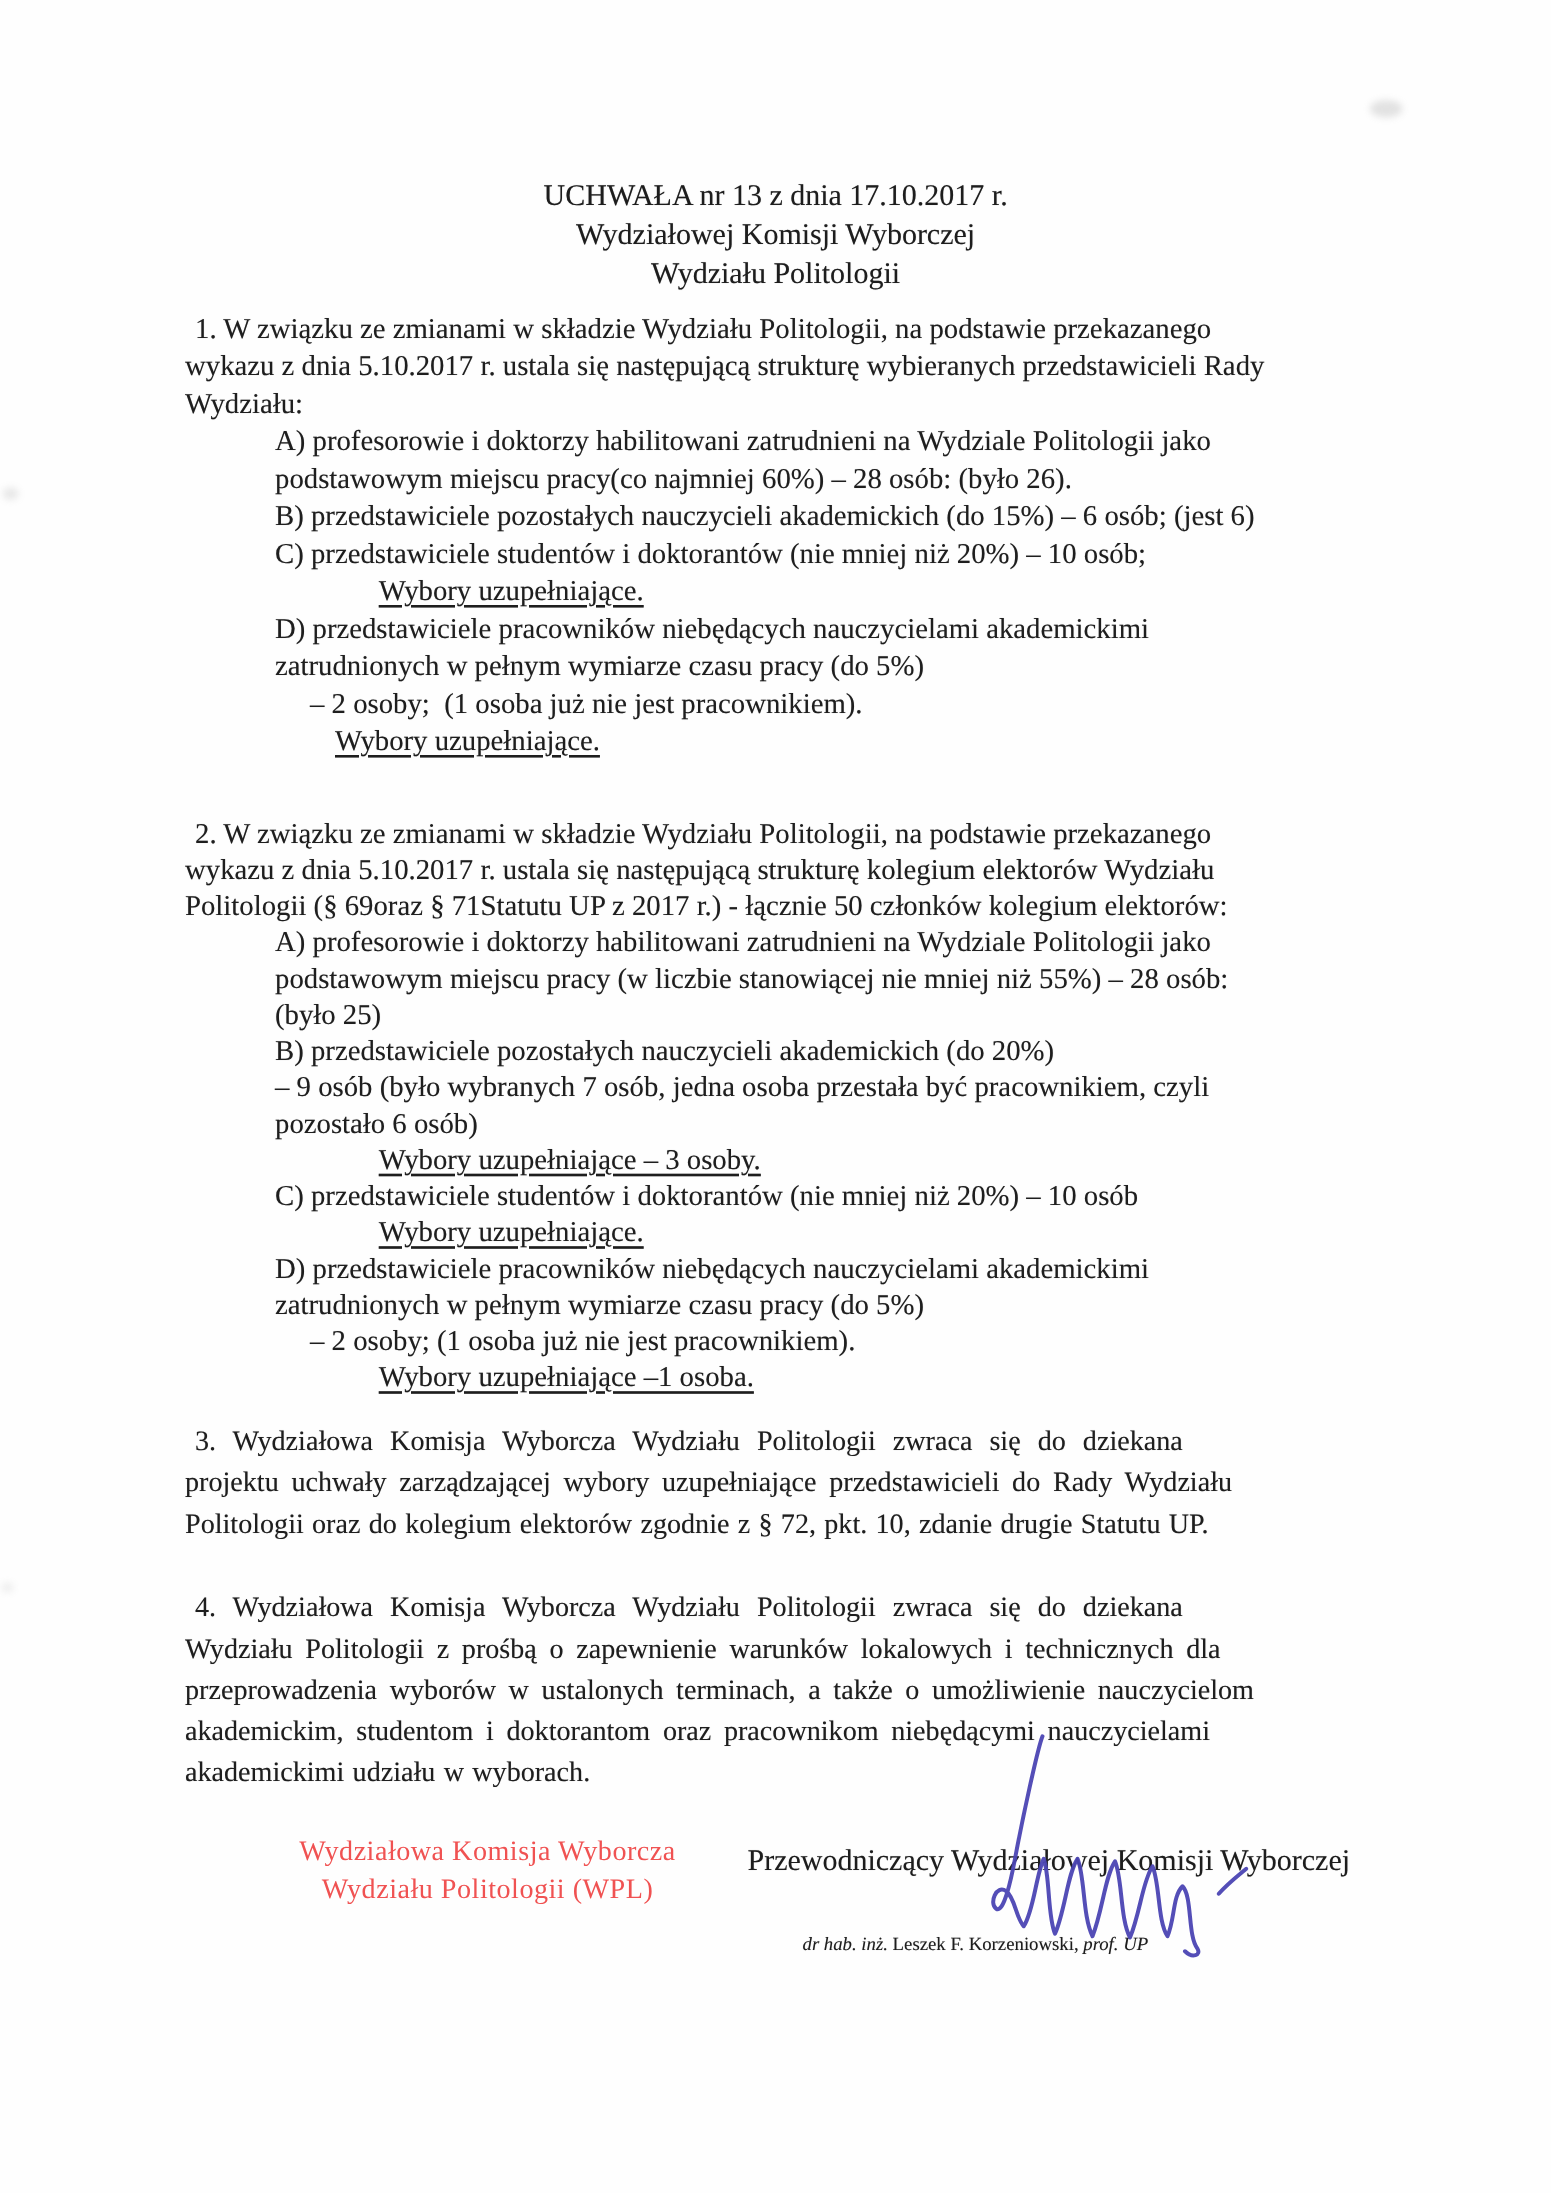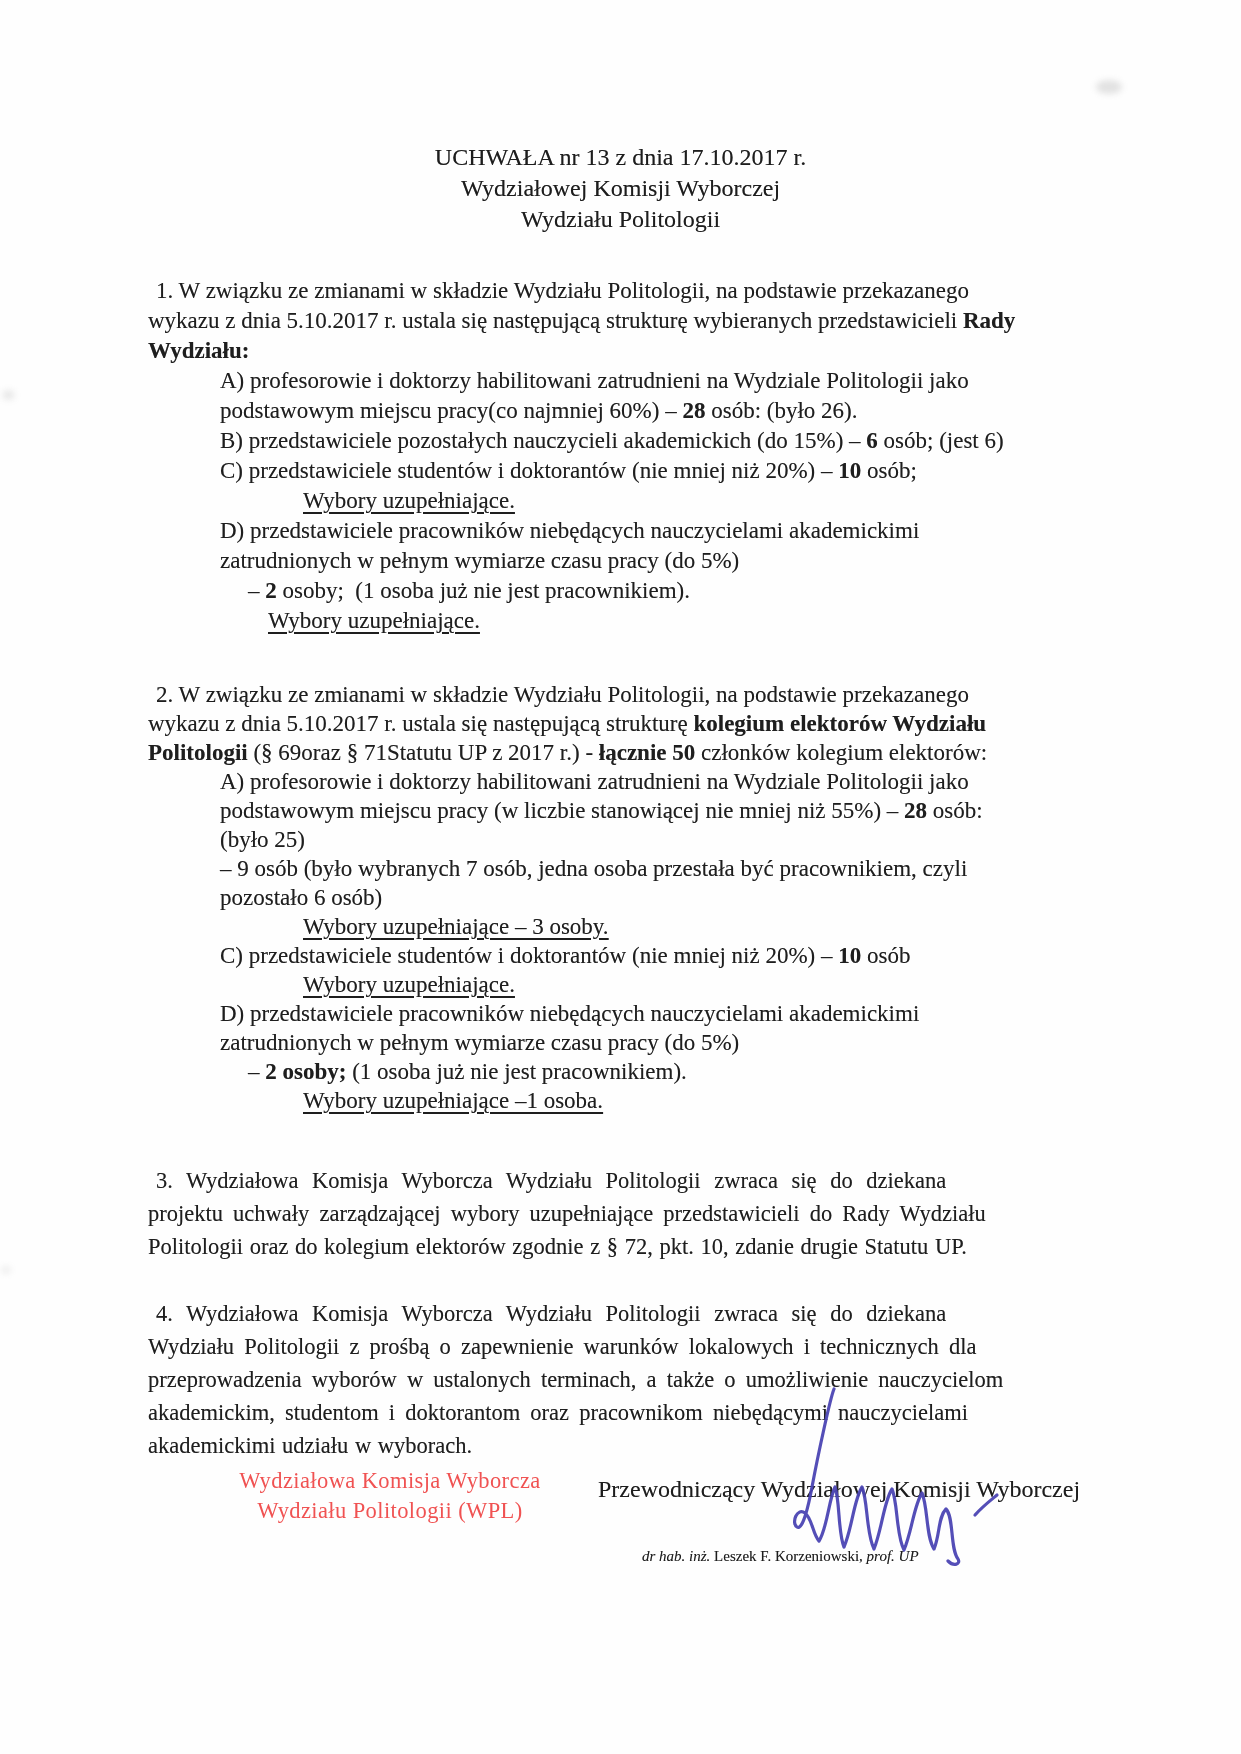--- a/index.html
+++ b/index.html
@@ -25,33 +25,33 @@
 
   .sec{position:absolute;left:148px;width:956px;font-size:23px;color:#1e1e1e;
        text-shadow:0 0 .6px rgba(20,20,20,.4);}
   .sec .line{white-space:pre;height:var(--lh);line-height:var(--lh);}
   .sec1{top:248px;--lh:30px;}
   .sec2{top:652px;--lh:29px;}
   .sec3{top:1136px;--lh:33px;font-size:22.5px;}
   .sec4{top:1269px;--lh:33px;font-size:22.5px;}
 
   
-  .lvl-pfirst{padding-left:8px;margin-top:28px;}
+  .lvl-pfirst{padding-left:8px;}
   .lvl-p{padding-left:0;}
   .lvl-item{padding-left:72px;}
   .lvl-dash{padding-left:100px;}
   .lvl-wybory{padding-left:155px;}
   .lvl-wybory2{padding-left:120px;}
 
   
   .justified .line{word-spacing:4.5px;}
   .justified .line:first-child{word-spacing:8px;}
   .justified .line:last-child{word-spacing:1px;}
 
-  .b{font-weight:bold;}
+  .b{font-weight:normal;}
   .i{font-style:italic;}
   .u{text-decoration:underline;text-underline-offset:4px;text-decoration-thickness:1.6px;}
 
   .stamp{
     position:absolute;left:205px;top:1466px;width:370px;
     text-align:center;font-size:22.5px;line-height:30px;
     font-family:"Liberation Serif","DejaVu Serif",serif;
     letter-spacing:.4px;opacity:.92;filter:blur(.3px);
   }
   .chairman-title{
@@ -95,20 +95,21 @@
       <div class="line lvl-dash"><span>– </span><span class="b">2</span><span> osoby;  (1 osoba już nie jest pracownikiem).</span></div>
       <div class="line lvl-wybory2"><span class="u">Wybory uzupełniające.</span></div>
     </div>
   <div class="sec sec2">
       <div class="line lvl-pfirst"><span>2. W związku ze zmianami w składzie Wydziału Politologii, na podstawie przekazanego</span></div>
       <div class="line lvl-p"><span>wykazu z dnia 5.10.2017 r. ustala się następującą strukturę </span><span class="b">kolegium elektorów Wydziału</span></div>
       <div class="line lvl-p"><span class="b">Politologii </span><span>(§ 69oraz § 71Statutu UP z 2017 r.) - </span><span class="b">łącznie 50</span><span> członków kolegium elektorów:</span></div>
       <div class="line lvl-item"><span>A) profesorowie i doktorzy habilitowani zatrudnieni na Wydziale Politologii jako</span></div>
       <div class="line lvl-item"><span>podstawowym miejscu pracy (w liczbie stanowiącej nie mniej niż 55%) – </span><span class="b">28</span><span> osób:</span></div>
       <div class="line lvl-item"><span>(było 25)</span></div>
+      <div class="line lvl-item"><span>B) przedstawiciele pozostałych nauczycieli akademickich (do 20%)</span></div>
       <div class="line lvl-item"><span>– 9 osób (było wybranych 7 osób, jedna osoba przestała być pracownikiem, czyli</span></div>
       <div class="line lvl-item"><span>pozostało 6 osób)</span></div>
       <div class="line lvl-wybory"><span class="u">Wybory uzupełniające – 3 osoby.</span></div>
       <div class="line lvl-item"><span>C) przedstawiciele studentów i doktorantów (nie mniej niż 20%) – </span><span class="b">10</span><span> osób</span></div>
       <div class="line lvl-wybory"><span class="u">Wybory uzupełniające.</span></div>
       <div class="line lvl-item"><span>D) przedstawiciele pracowników niebędących nauczycielami akademickimi</span></div>
       <div class="line lvl-item"><span>zatrudnionych w pełnym wymiarze czasu pracy (do 5%)</span></div>
       <div class="line lvl-dash"><span>– </span><span class="b">2 osoby;</span><span> (1 osoba już nie jest pracownikiem).</span></div>
       <div class="line lvl-wybory"><span class="u">Wybory uzupełniające –1 osoba.</span></div>
     </div>

